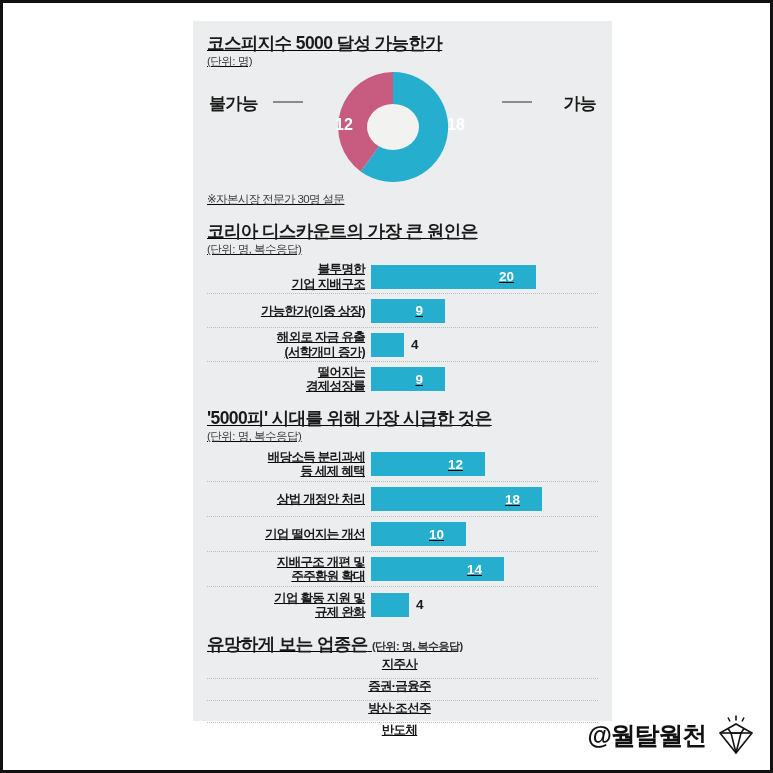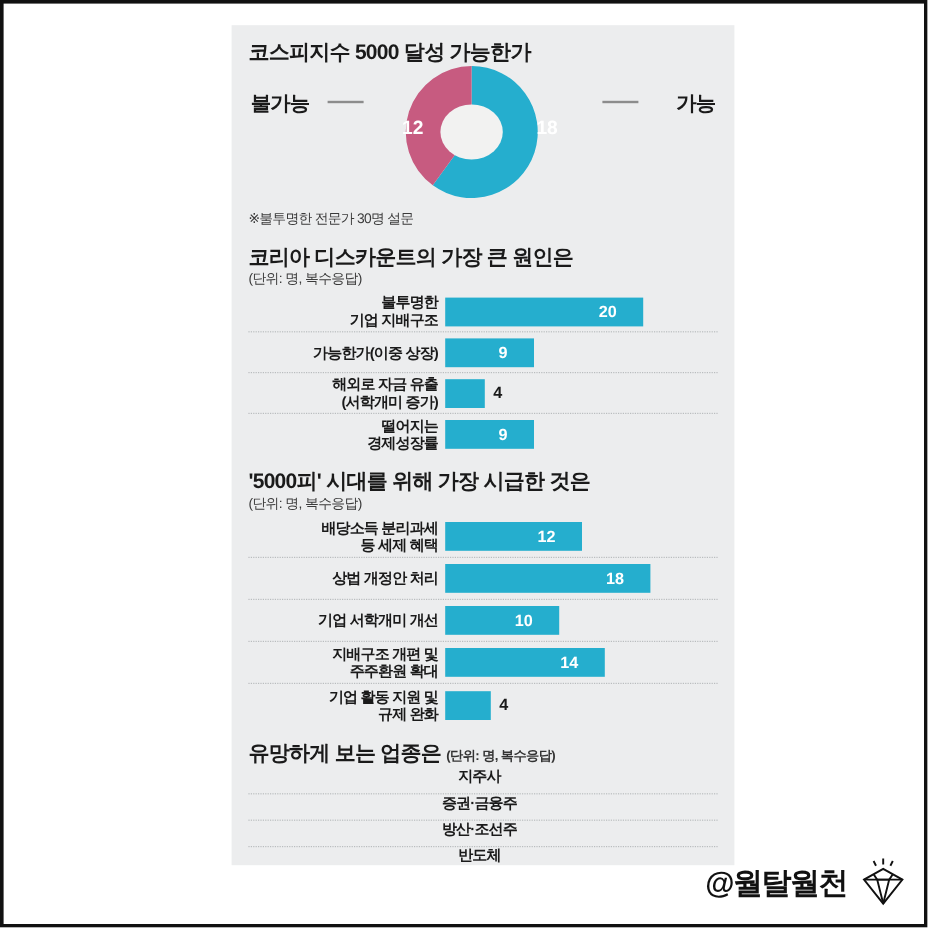--- a/index.html
+++ b/index.html
@@ -23,20 +23,21 @@
 
   
   #panel {
     position: absolute;
     left: 190px;
     top: 18px;
     width: 419px;
     height: 700px;
     background: #ecedee;
     padding: 12px 14px 10px 14px;
+    text-decoration: underline;
   }
 
   .section { position: relative; }
 
   .sec-title {
     font-size: 17.5px;
     font-weight: bold;
     color: #1a1a1a;
     letter-spacing: -0.6px;
     line-height: 1.15;
@@ -191,40 +192,41 @@
 </style>
 </head>
 <body>
 
 <div id="root">
 
   <div id="panel">
 
     <div class="section sec1">
       <div class="sec-title">코스피지수 5000 달성 가능한가</div>
+      <div class="sec-unit">(단위: 명)</div>
 
       <div id="donut-block">
         <span class="side-label" id="label-no">불가능</span>
         <span class="leader" id="leader-left"></span>
 
         <span class="side-label" id="label-yes">가능</span>
         <span class="leader" id="leader-right"></span>
 
         <svg id="donut-svg" width="180" height="118" viewBox="0 0 180 118">
 
           <path d="M 90 4 A 55 55 0 1 1 57.66 103.4 L 90 59 Z" fill="#25aece"></path>
           <path d="M 57.66 103.4 A 55 55 0 0 1 90 4 L 90 59 Z" fill="#c75b80"></path>
           <ellipse cx="90" cy="59" rx="26" ry="23" fill="#f2f2f1"></ellipse>
         </svg>
 
         <span class="donut-val" id="donut-val-no">12</span>
         <span class="donut-val" id="donut-val-yes">18</span>
       </div>
 
-      <div class="footnote">※불투명한 전문가 30명 설문</div>
+      <div class="footnote">※자본시장 전문가 30명 설문</div>
     </div>
 
     <div class="gap-1"></div>
 
     <div class="section sec2">
       <div class="sec-title">코리아 디스카운트의 가장 큰 원인은</div>
       <div class="sec-unit">(단위: 명, 복수응답)</div>
       <div class="bars">
           <div class="bar-row">
             <div class="bar-label">불투명한
@@ -281,21 +283,21 @@
           </div>
           <div class="bar-row">
             <div class="bar-label">상법 개정안 처리</div>
             <div class="bar-wrap">
               <div class="bar" style="width: 171px; background: rgb(37, 174, 206);">
                 <span class="bar-val">18</span>
               </div>
             </div>
           </div>
           <div class="bar-row">
-            <div class="bar-label">기업 서학개미 개선</div>
+            <div class="bar-label">기업 떨어지는 개선</div>
             <div class="bar-wrap">
               <div class="bar" style="width: 95px; background: rgb(37, 174, 206);">
                 <span class="bar-val">10</span>
               </div>
             </div>
           </div>
           <div class="bar-row">
             <div class="bar-label">지배구조 개편 및
 주주환원 확대</div>
             <div class="bar-wrap">

